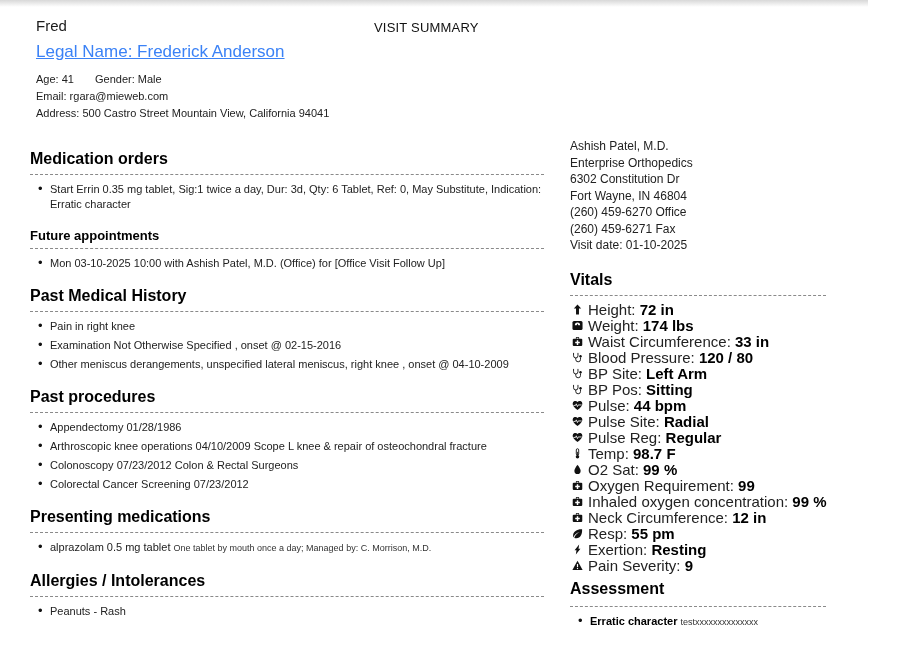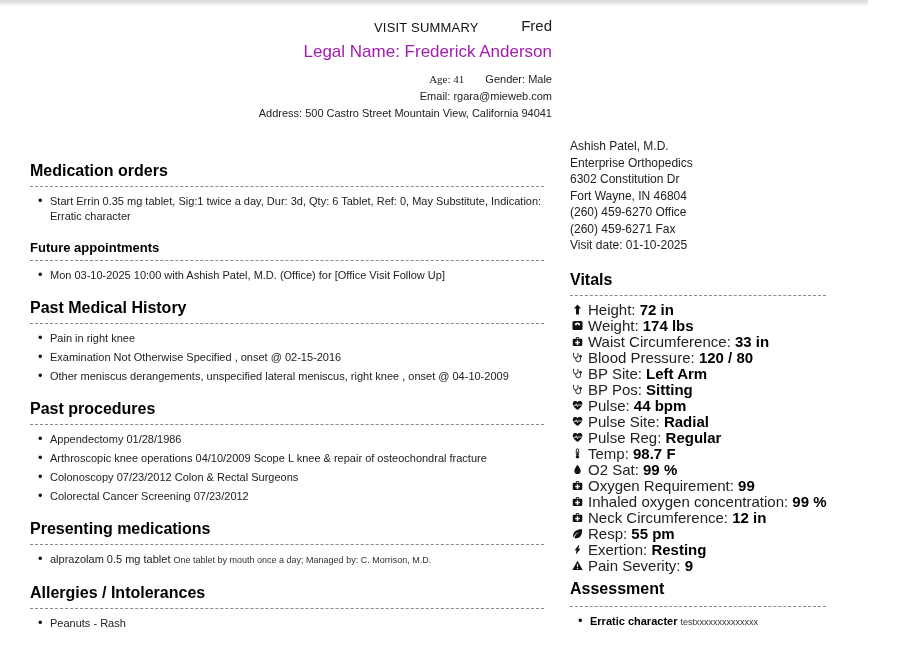--- a/index.html
+++ b/index.html
@@ -10,35 +10,35 @@
     color: #1c1c1c;
     position: relative;
     overflow: hidden;
   }
   .top-shade {
     position: absolute; top: 0; left: 0;
     width: 868px; height: 7px;
     background: linear-gradient(to bottom, #d8d8d8, #ffffff);
   }
   
-  .patient-header { position: absolute; left: 22px; top: 17px; width: 530px; text-align: right; }
+  .patient-header { position: absolute; left: 36px; top: 17px; width: 530px; }
   .patient-name { font-size: 15px; color: #1a1a1a; margin: 0 0 8px 0; }
-  .legal-name   { font-size: 17px; color: #a21caf; margin: 0 0 9px 0; }
+  .legal-name   { font-size: 17px; color: #3b82f6; margin: 0 0 9px 0; text-decoration: underline; }
   .meta-line    { font-size: 11px; color: #222; line-height: 17px; }
-  .meta-inline  { margin-right: 18px; font-family: Liberation Serif, serif; }
+  .meta-inline  { margin-right: 18px; }
   .visit-summary-title {
     position: absolute; left: 374px; top: 20px;
     font-size: 13px; color: #111; letter-spacing: 0.2px;
   }
   
   .left-col  { position: absolute; left: 30px;  top: 150px; width: 514px; }
   .right-col { position: absolute; left: 570px; top: 138px; width: 256px; }
   
   .doc-section { margin-top: 16px; }
-  .doc-section:first-child { margin-top: 12px; }
+  .doc-section:first-child { margin-top: 0; }
   .sec-title {
     margin: 0; padding-bottom: 6px;
     border-bottom: 1px dashed #8a8a8a;
     font-size: 16px; font-weight: bold; color: #000;
   }
   .doc-section.small .sec-title { font-size: 13px; padding-bottom: 5px; }
   .bullet-list { margin: 7px 0 0 0; padding: 0 0 0 20px; list-style: none; }
   .bullet-list li {
     position: relative;
     font-size: 11px; line-height: 15px; color: #222;

